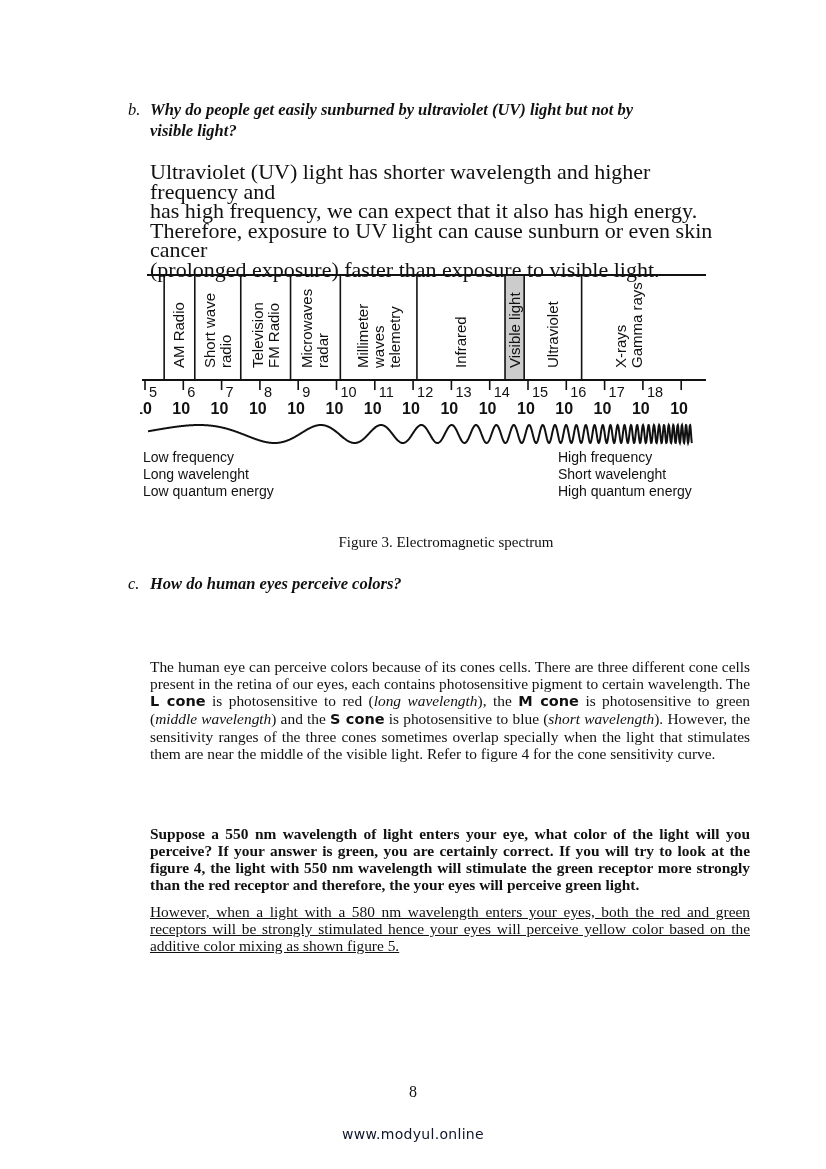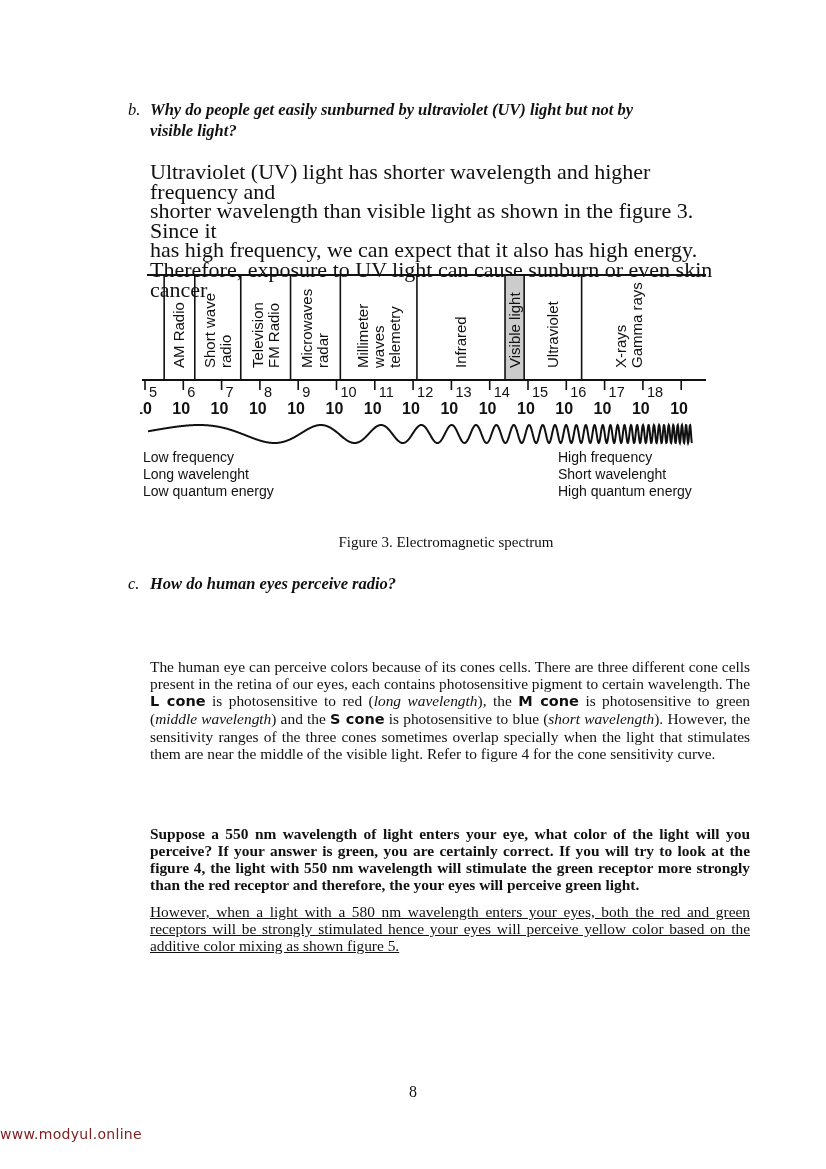--- a/index.html
+++ b/index.html
@@ -9,43 +9,43 @@
   .q .letter { position:absolute; left:0; }
   .q .qtext { position:absolute; left:22px; width:600px;font-weight:bold; }
 
   .para-b { position:absolute; left:150px; top:162px; width:590px; font-family:"Liberation Serif", serif; font-size:22px; line-height:19.6px; color:#111; }
 
   .para { position:absolute; left:150px; width:600px; font-family:"Liberation Serif", serif; font-size:15.4px; line-height:17px; text-align:justify; color:#111;margin-top:36px; }
   .para b { font-family:"DejaVu Sans", sans-serif; font-size:14.5px; font-weight:bold; }
 
   .caption { position:absolute; left:0; width:826px; top:534px; text-align:center; font-family:"Liberation Serif", serif; font-size:15px; color:#111;padding-left:33px; }
   .pageno { position:absolute; left:0; width:826px; top:1083px; text-align:center; font-family:"Liberation Serif", serif; font-size:16px; color:#111; }
-  .watermark { position:absolute; left:0; width:826px; top:1126px; font-family:"DejaVu Sans", sans-serif; font-size:14px; color:#7f1d1d; letter-spacing:0.3px; }
+  .watermark { position:absolute; left:0; width:826px; top:1126px; text-align:center; font-family:"DejaVu Sans", sans-serif; font-size:14px; color:#0f172a; letter-spacing:0.3px; }
 
   
   #spectrum { position:absolute; left:140px; top:268px; width:580px; height:240px; }
   .band-label { font-family:"Liberation Sans", sans-serif; font-size:15px; fill:#111; }
   .tick-exp { font-family:"Liberation Sans", sans-serif; font-size:14.5px; fill:#111; }
   .tick-base { font-family:"Liberation Sans", sans-serif; font-size:16px; font-weight:bold; fill:#111; }
   .side-label { font-family:"Liberation Sans", sans-serif; font-size:14px; fill:#111; }
 </style>
 </head>
 <body>
 
 <div class="q" style="top:100px;">
   <span class="letter">b.</span>
   <span class="qtext" style="top:0;">Why do people get easily sunburned by ultraviolet (UV) light but not by</span>
   <span class="qtext" style="top:21px;">visible light?</span>
 </div>
 
 <div class="para-b">
   <div>Ultraviolet (UV) light has shorter wavelength and higher frequency and</div>
-  <div>shorter wavelength than visible light as shown in the figure 3. Since it</div>
   <div>has high frequency, we can expect that it also has high energy.</div>
   <div>Therefore, exposure to UV light can cause sunburn or even skin cancer</div>
+  <div>(prolonged exposure) faster than exposure to visible light.</div>
 </div>
 
 <svg id="spectrum" viewBox="0 0 580 240" width="580" height="240" xmlns="http://www.w3.org/2000/svg">
   <g id="bands-layer">
       <text class="band-label" x="44.47" y="100" transform="rotate(-90 44.47 100)">AM Radio</text>
       <text class="band-label" x="74.77" y="100" transform="rotate(-90 74.77 100)">Short wave</text>
       <text class="band-label" x="90.77" y="100" transform="rotate(-90 90.77 100)">radio</text>
       <text class="band-label" x="122.64500000000001" y="100" transform="rotate(-90 122.64500000000001 100)">Television</text>
       <text class="band-label" x="138.645" y="100" transform="rotate(-90 138.645 100)">FM Radio</text>
       <text class="band-label" x="172.435" y="100" transform="rotate(-90 172.435 100)">Microwaves</text>
@@ -127,21 +127,21 @@
     <text class="side-label" x="418" y="194">High frequency</text>
     <text class="side-label" x="418" y="211">Short wavelenght</text>
     <text class="side-label" x="418" y="228">High quantum energy</text>
   </g>
 </svg>
 
 <div class="caption">Figure 3. Electromagnetic spectrum</div>
 
 <div class="q" style="top:574px;">
   <span class="letter">c.</span>
-  <span class="qtext" style="top:0;">How do human eyes perceive radio?</span>
+  <span class="qtext" style="top:0;">How do human eyes perceive colors?</span>
 </div>
 
 <div class="para" style="top:622px;"><span>The human eye can perceive colors because of its cones cells. There are three different cone cells present in the retina of our eyes, each contains photosensitive pigment to certain wavelength. The </span><b>L cone</b><span> is photosensitive to red (</span><i>long wavelength</i><span>), the </span><b>M cone</b><span> is photosensitive to green (</span><i>middle wavelength</i><span>) and the </span><b>S cone</b><span> is photosensitive to blue (</span><i>short wavelength</i><span>). However, the sensitivity ranges of the three cones sometimes overlap specially when the light that stimulates them are near the middle of the visible light. Refer to figure 4 for the cone sensitivity curve.</span></div>
 
 <div class="para" style="top:789px;font-weight:bold;">Suppose a 550 nm wavelength of light enters your eye, what color of the light will you perceive? If your answer is green, you are certainly correct. If you will try to look at the figure 4, the light with 550 nm wavelength will stimulate the green receptor more strongly than the red receptor and therefore, the your eyes will perceive green light.</div>
 
 <div class="para" style="top:867px;text-decoration:underline;">However, when a light with a 580 nm wavelength enters your eyes, both the red and green receptors will be strongly stimulated hence your eyes will perceive yellow color based on the additive color mixing as shown figure 5.</div>
 
 <div class="pageno">8</div>
 <div class="watermark">www.modyul.online</div>

